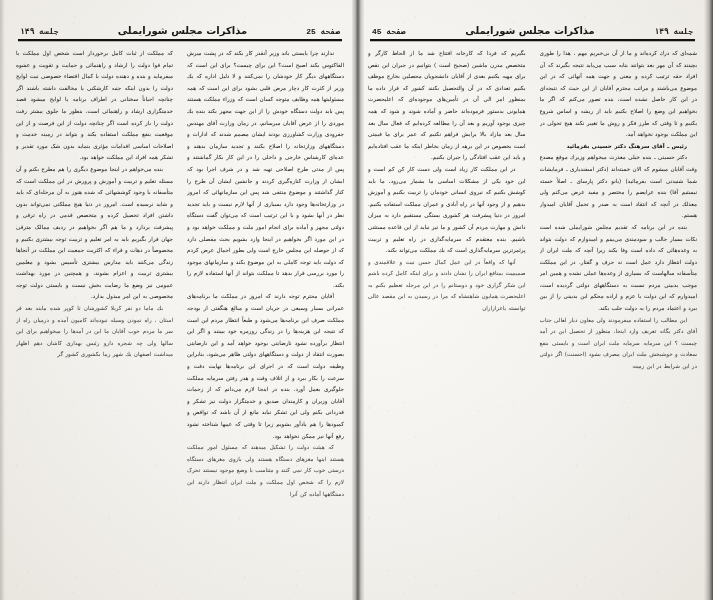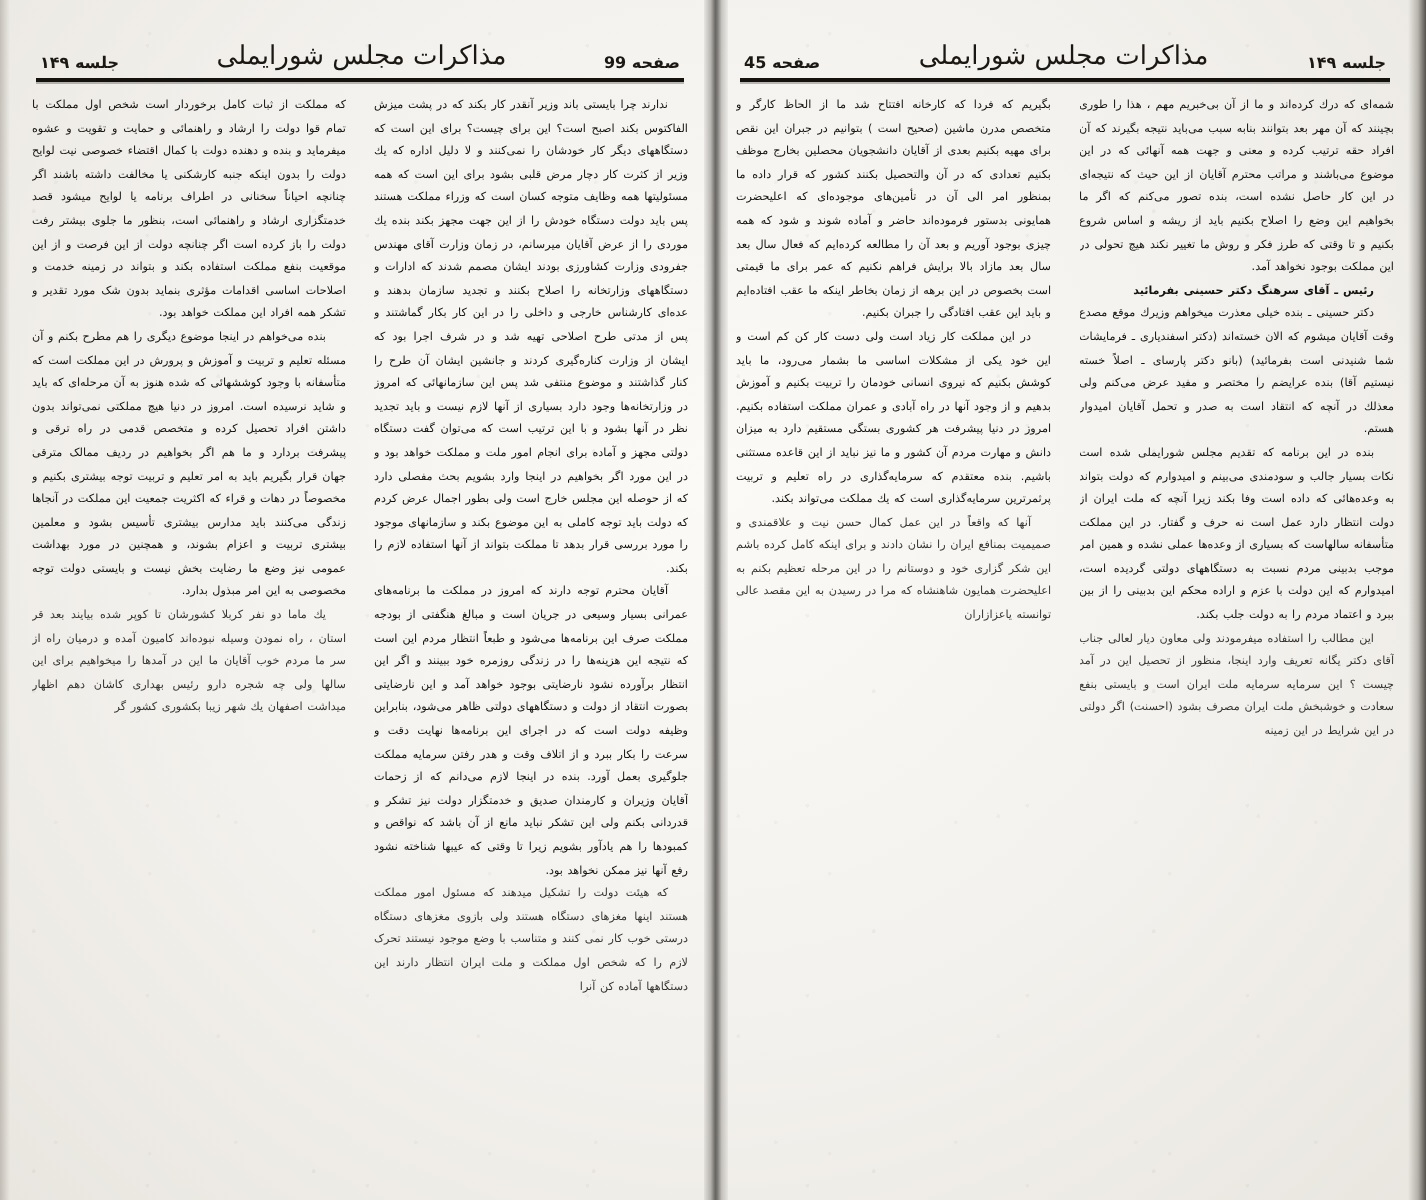--- a/index.html
+++ b/index.html
@@ -60,22 +60,22 @@
     z-index:5;pointer-events:none;
   }
 
   .hdr{
     display:flex;align-items:flex-end;justify-content:space-between;
     font-size:8.5px;font-weight:bold;color:#1b1712;
     letter-spacing:.2px;
     padding:0 4px 3px 4px;
     height:14px;
   }
-  .hdr .mid{font-size:13px;font-weight:normal;}
-  .hdr .side{font-size:8px;font-weight:bold;}
+  .hdr .mid{font-size:10px;font-weight:bold;}
+  .hdr .side{font-size:8px;font-weight:bold;font-family:Liberation Mono, monospace;}
   .rule{
     height:2px;background:#15120e;margin:0 2px 7px 2px;
     box-shadow:0 1px 0 rgba(0,0,0,.25);
   }
 
   .cols{
     display:flex;
     gap:14px;
     height:497px;
     overflow:hidden;
@@ -99,21 +99,21 @@
   .faint{opacity:.86;}
 </style>
 </head>
 <body>
 
 <div id="scan">
 
   <div class="page left">
 
     <div class="hdr">
-      <span class="side">صفحه 99</span>
+      <span class="side">صفحه 25</span>
       <span class="mid">مذاکرات مجلس شورایملی</span>
       <span class="side">جلسه ۱۴۹</span>
     </div>
     <div class="rule"></div>
 
     <div class="cols">
 
       <div class="col blur1">
         <p class="ind">ندارند چرا بایستی باند وزیر آنقدر کار بکند که در پشت میزش الفاکتوس بکند اصبح است؟ این برای چیست؟ برای این است که دستگاههای دیگر کار خودشان را نمی‌کنند و لا دلیل اداره که یك وزیر از کثرت کار دچار مرض قلبی بشود برای این است که همه مسئولیتها همه وظایف متوجه کسان است که وزراء مملکت هستند پس باید دولت دستگاه خودش را از این جهت مجهز بکند بنده یك موردی را از عرض آقایان میرسانم، در زمان وزارت آقای مهندس جفرودی وزارت کشاورزی بودند ایشان مصمم شدند که ادارات و دستگاههای وزارتخانه را اصلاح بکنند و تجدید سازمان بدهند و عده‌ای کارشناس خارجی و داخلی را در این کار بکار گماشتند و پس از مدتی طرح اصلاحی تهیه شد و در شرف اجرا بود که ایشان از وزارت کناره‌گیری کردند و جانشین ایشان آن طرح را کنار گذاشتند و موضوع منتفی شد پس این سازمانهائی که امروز در وزارتخانه‌ها وجود دارد بسیاری از آنها لازم نیست و باید تجدید نظر در آنها بشود و با این ترتیب است که می‌توان گفت دستگاه دولتی مجهز و آماده برای انجام امور ملت و مملکت خواهد بود و در این مورد اگر بخواهیم در اینجا وارد بشویم بحث مفصلی دارد که از حوصله این مجلس خارج است ولی بطور اجمال عرض کردم که دولت باید توجه کاملی به این موضوع بکند و سازمانهای موجود را مورد بررسی قرار بدهد تا مملکت بتواند از آنها استفاده لازم را بکند.</p>
         <p class="ind">آقایان محترم توجه دارند که امروز در مملکت ما برنامه‌های عمرانی بسیار وسیعی در جریان است و مبالغ هنگفتی از بودجه مملکت صرف این برنامه‌ها می‌شود و طبعاً انتظار مردم این است که نتیجه این هزینه‌ها را در زندگی روزمره خود ببینند و اگر این انتظار برآورده نشود نارضایتی بوجود خواهد آمد و این نارضایتی بصورت انتقاد از دولت و دستگاههای دولتی ظاهر می‌شود، بنابراین وظیفه دولت است که در اجرای این برنامه‌ها نهایت دقت و سرعت را بکار ببرد و از اتلاف وقت و هدر رفتن سرمایه مملکت جلوگیری بعمل آورد. بنده در اینجا لازم می‌دانم که از زحمات آقایان وزیران و کارمندان صدیق و خدمتگزار دولت نیز تشکر و قدردانی بکنم ولی این تشکر نباید مانع از آن باشد که نواقص و کمبودها را هم یادآور بشویم زیرا تا وقتی که عیبها شناخته نشود رفع آنها نیز ممکن نخواهد بود.</p>

